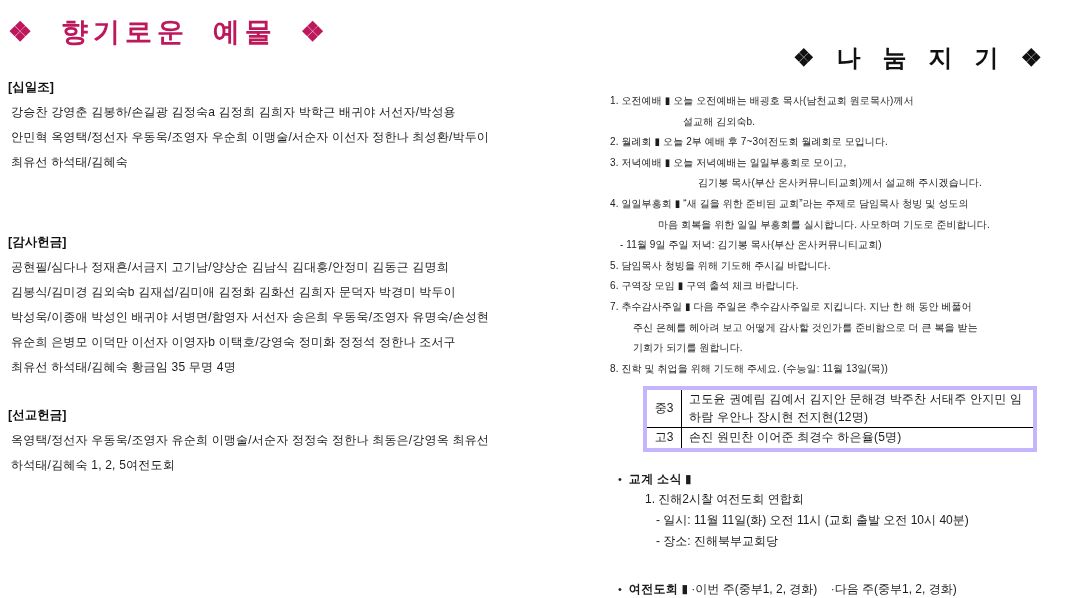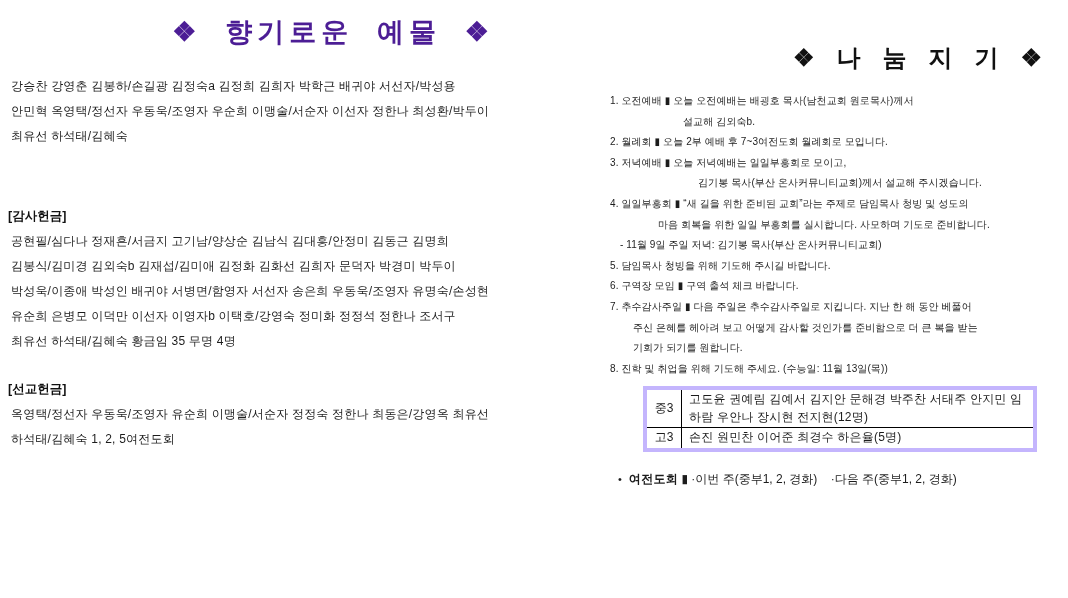--- a/index.html
+++ b/index.html
@@ -4,23 +4,23 @@
 <style>
   html,body{margin:0;padding:0;}
   body{
     width:1068px;height:598px;background:#ffffff;position:relative;
     font-family:"Liberation Sans","DejaVu Sans",sans-serif;color:#1c1c1c;
     overflow:hidden;
   }
   .col-left{position:absolute;left:8px;top:8px;width:516px;}
   .title-left{
     font-family:"Liberation Serif","DejaVu Serif",serif;
-    font-size:27px;font-weight:bold;text-align:right;
+    font-size:27px;font-weight:bold;text-align:left;
     letter-spacing:5px;word-spacing:12px;
-    margin:6px 0 24px 0;width:486px;color:#4c1d95;
+    margin:6px 0 24px 0;width:486px;color:#be185d;
   }
   .section{}
   #left-sections .section:nth-child(2){margin-top:53px;}
   #left-sections .section:nth-child(3){margin-top:21px;}
   .sec-header{font-weight:bold;font-size:12.5px;line-height:26px;color:#111;}
   .sec-line{font-size:12px;line-height:25.2px;padding-left:3px;letter-spacing:0.2px;white-space:nowrap;}
 
   .col-right{position:absolute;left:610px;top:42px;width:458px;}
   .title-right{
     font-family:"Liberation Serif","DejaVu Serif",serif;
@@ -55,20 +55,21 @@
 </style>
 </head>
 <body>
 
 <div class="page">
 
   <div class="col-left">
     <div class="title-left">❖ 향기로운 예물 ❖</div>
     <div id="left-sections">
         <div class="section">
+          <div class="sec-header">[십일조]</div>
           <div class="sec-line">강승찬 강영춘 김봉하/손길광 김정숙a 김정희 김희자 박학근 배귀야 서선자/박성용</div>
           <div class="sec-line">안민혁 옥영택/정선자 우동욱/조영자 우순희 이맹술/서순자 이선자 정한나 최성환/박두이</div>
           <div class="sec-line">최유선 하석태/김혜숙</div>
         </div>
         <div class="section">
           <div class="sec-header">[감사헌금]</div>
           <div class="sec-line">공현필/심다나 정재흔/서금지 고기남/양상순 김남식 김대흥/안정미 김동근 김명희</div>
           <div class="sec-line">김봉식/김미경 김외숙b 김재섭/김미애 김정화 김화선 김희자 문덕자 박경미 박두이</div>
           <div class="sec-line">박성욱/이종애 박성인 배귀야 서병면/함영자 서선자 송은희 우동욱/조영자 유명숙/손성현</div>
           <div class="sec-line">유순희 은병모 이덕만 이선자 이영자b 이택호/강영숙 정미화 정정석 정한나 조서구</div>
@@ -123,18 +124,24 @@
             <td class="nm">고도윤 권예림 김예서 김지안 문해경 박주찬 서태주 안지민 임하람 우안나 장시현 전지현(12명)</td>
           </tr>
           <tr>
             <td class="lbl">고3</td>
             <td class="nm">손진 원민찬 이어준 최경수 하은율(5명)</td>
           </tr>
         </tbody>
       </table>
     <div id="bullets">
         <div class="bullet-block">
+          <div class="b-head"><span class="b-bullet">•</span><span class="b-label">교계 소식</span><span class="b-sep"> ▮</span><span class="b-rest"></span></div>
+          <div class="b-sub s1">1. 진해2시찰 여전도회 연합회</div>
+          <div class="b-sub s2">- 일시: 11월 11일(화) 오전 11시 (교회 출발 오전 10시 40분)</div>
+          <div class="b-sub s2">- 장소: 진해북부교회당</div>
+        </div>
+        <div class="bullet-block">
           <div class="b-head"><span class="b-bullet">•</span><span class="b-label">여전도회</span><span class="b-sep"> ▮ </span><span class="b-rest">·이번 주(중부1, 2, 경화)    ·다음 주(중부1, 2, 경화)</span></div>
         </div>
       </div>
   </div>
 
 </div>
 
 </body></html>

